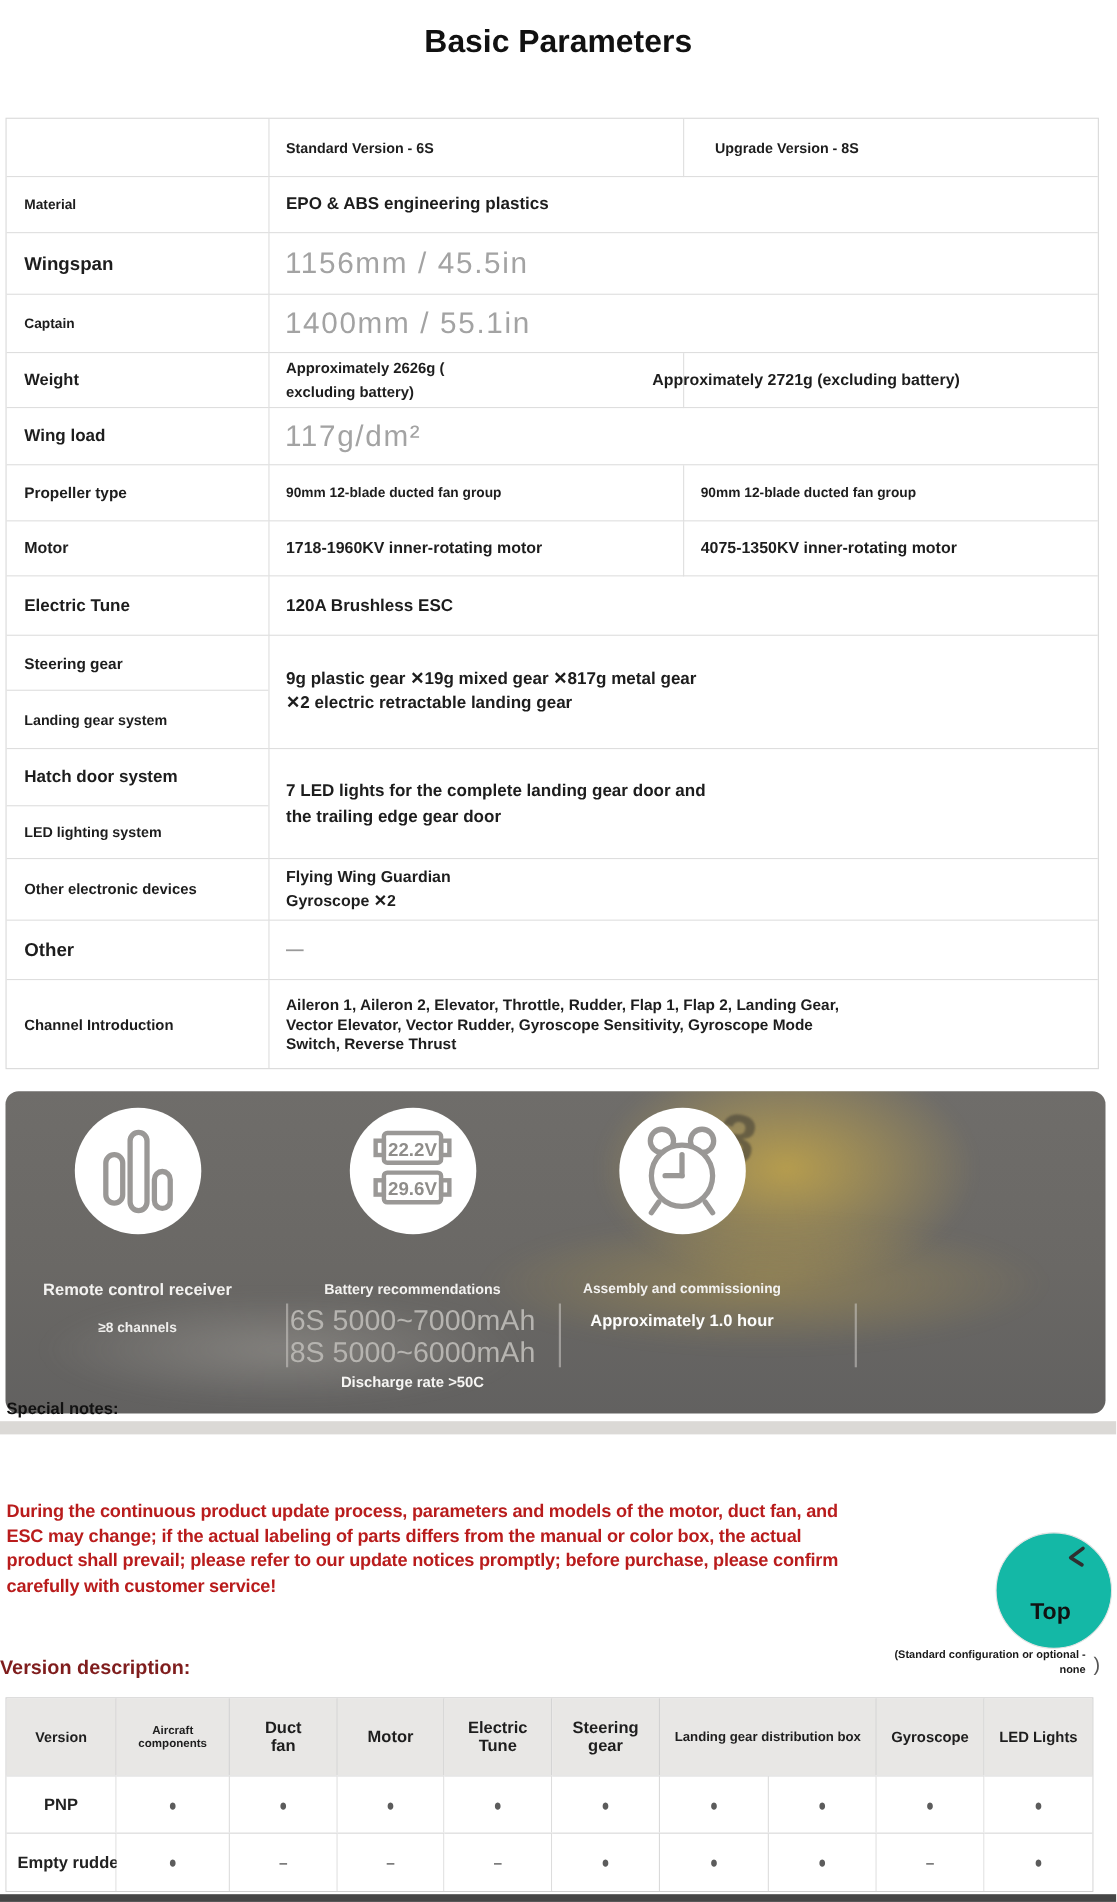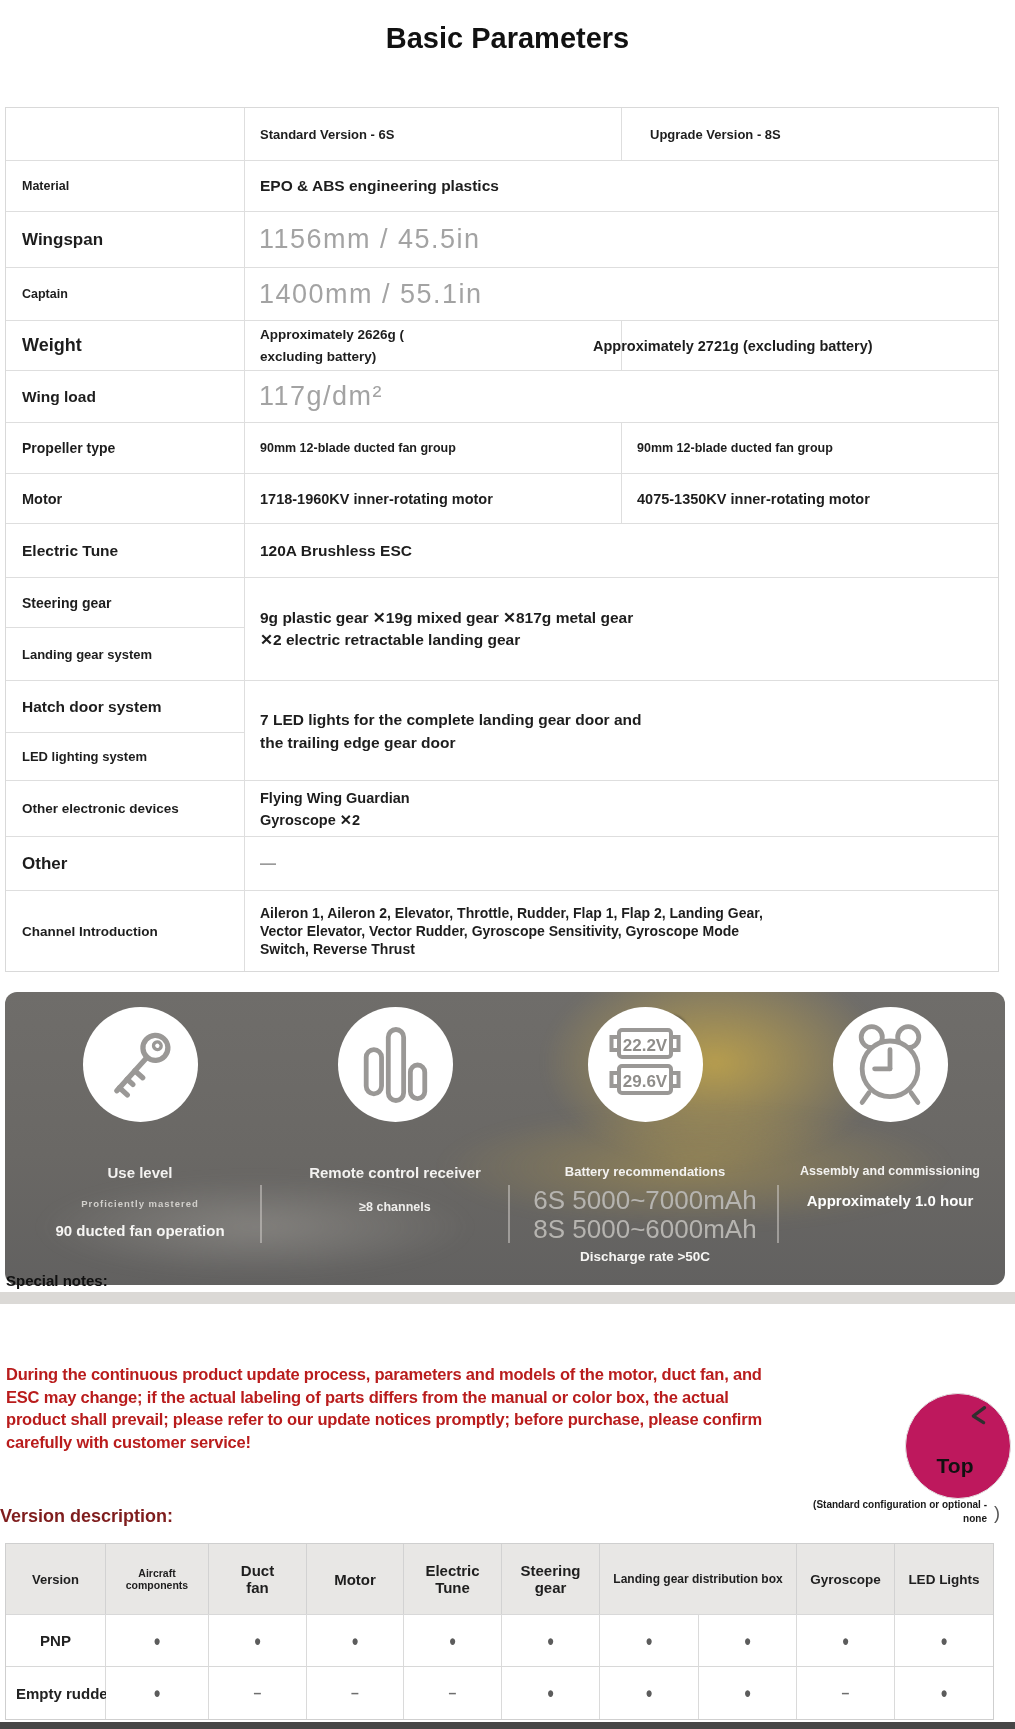--- a/index.html
+++ b/index.html
@@ -20,21 +20,21 @@
   .vline{ border-left:1px solid #dedede; }
   .lbl  { font-weight:700; padding-left:16px; }
   .head { font-weight:700; font-size:13px; padding-left:15px; }
   .pad28{ padding-left:28px; }
   .pad25{ padding-left:25px; }
   .val  { font-weight:700; padding-left:15px; }
   .big  { font-size:27px; font-weight:400; color:#a3a3a3; letter-spacing:1.5px; padding-left:14px; }
   .pre  { white-space:pre; }
   .lh22 { line-height:22px; } .lh23 { line-height:23px; } .lh18 { line-height:18px; }
   .f125{font-size:12.5px}.f13{font-size:13px}.f135{font-size:13.5px}.f14{font-size:14px}
-  .f145{font-size:14.5px}.f15{font-size:18px}.f155{font-size:15.5px}.f17{font-size:17px}
+  .f145{font-size:14.5px}.f15{font-size:15px}.f155{font-size:15.5px}.f17{font-size:17px}
   .dashval { color:#9a9a9a; font-size:16px; font-weight:700; }
   .shiftL { position:relative; left:-29px; }
 
   
   .banner { position:absolute; left:5px; top:992px; width:1000px; height:293px;
             border-radius:12px; overflow:hidden; color:#f3f2f0;
             background:linear-gradient(180deg,#6f6d6a 0%,#6a6865 55%,#626160 100%); }
   .blob1 { position:absolute; left:540px; top:-15px; width:340px; height:190px;
            background:radial-gradient(ellipse at 50% 45%, rgba(228,188,62,.62), rgba(228,188,62,0) 72%);
            filter:blur(5px); }
@@ -65,21 +65,21 @@
   .strip  { position:absolute; left:0; top:1292px; width:1015px; height:12px; background:#dbd9d6; }
   .bottomband { position:absolute; left:0; top:1722px; width:1015px; height:7px; background:#464646; }
 
   
   .sn-head { position:absolute; left:6px; top:1272px; font-size:15px; font-weight:700; color:#111; }
   .sn-body { position:absolute; left:6px; top:1363px; font-size:16.5px; font-weight:700;
              letter-spacing:-0.2px; line-height:22.5px; color:#b91c1c; white-space:pre; }
 
   
   .topbtn { position:absolute; left:905px; top:1393px; width:106px; height:106px; border-radius:50%;
-            background:#be185d; border:1px solid #e3e3e3; z-index:6; cursor:pointer; }
+            background:#14b8a6; border:1px solid #e3e3e3; z-index:6; cursor:pointer; }
   .topbtn .tlabel { position:absolute; left:0; right:6px; top:60px; text-align:center;
                     font-size:21px; font-weight:700; color:#111; }
   .topbtn svg { position:absolute; right:18px; top:9px; }
 
   
   .vd-head { position:absolute; left:0; top:1506px; font-size:18px; font-weight:700; color:#7f1d1d; }
   .vd-note { position:absolute; right:28px; top:1498px; text-align:right; font-size:10px;
              font-weight:700; line-height:14px; color:#1a1a1a; white-space:pre; }
   .vd-paren{ position:absolute; left:994px; top:1503px; font-size:18px; color:#555; }
 
@@ -167,37 +167,20 @@
     <div class="blob1"></div>
     <div class="blob2"></div>
     <div class="blob3"></div>
     <div class="digit3">3</div>
 
     <div class="bdivider" style="left:255px"></div>
     <div class="bdivider" style="left:503px"></div>
     <div class="bdivider" style="left:772px"></div>
 
     <div class="bcols">
-      <div class="bcol bc1">
-        <div class="circle">
-          <svg width="96" height="96" viewBox="0 0 100 100" fill="none">
-            <g transform="rotate(42 50 50)" stroke="#9a9896" stroke-width="5.5" fill="none" stroke-linecap="round">
-              <circle cx="50" cy="26" r="13"></circle>
-              <circle cx="50" cy="23" r="4" stroke-width="3.5"></circle>
-              <path d="M50 39 L50 86"></path>
-              <path d="M50 58 h11"></path>
-                <path d="M50 70 h8"></path>
-                <path d="M50 82 h11"></path>
-            </g>
-          </svg>
-        </div>
-        <div class="btitle bt15">Use level</div>
-        <div class="bsub-tiny">Proficiently mastered</div>
-        <div class="bsub-big">90 ducted fan operation</div>
-      </div>
 
       <div class="bcol bc2">
         <div class="circle">
           <svg width="96" height="96" viewBox="0 0 100 100" fill="none">
             <g stroke="#9a9896" stroke-width="5" fill="none">
               <rect x="20" y="34" width="16" height="46" rx="8"></rect>
               <rect x="43" y="13" width="16" height="74" rx="8"></rect>
               <rect x="66" y="50" width="15" height="35" rx="7.5"></rect>
             </g>
           </svg>

